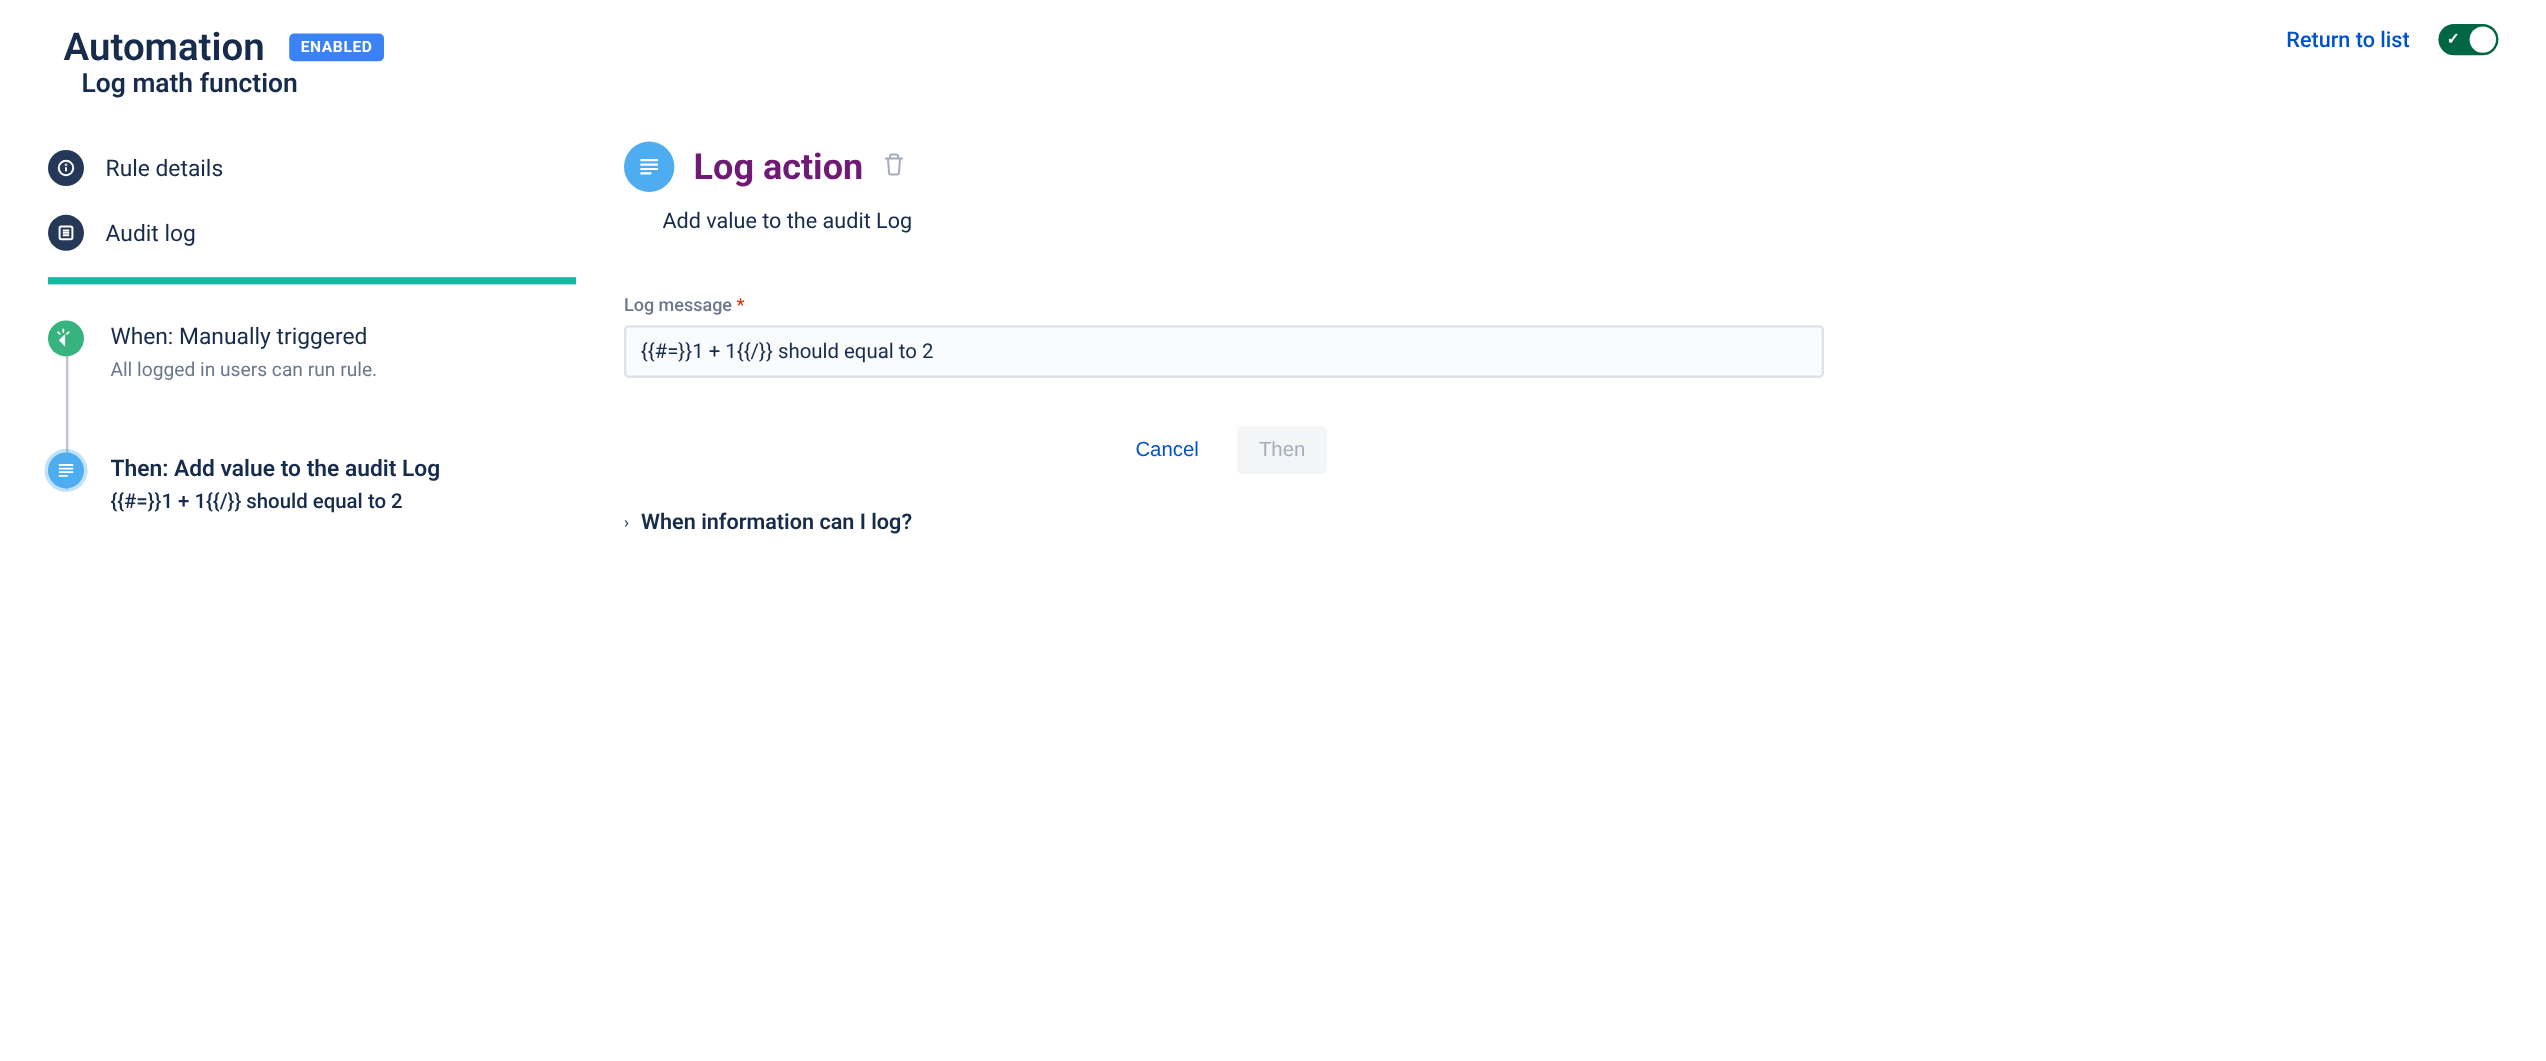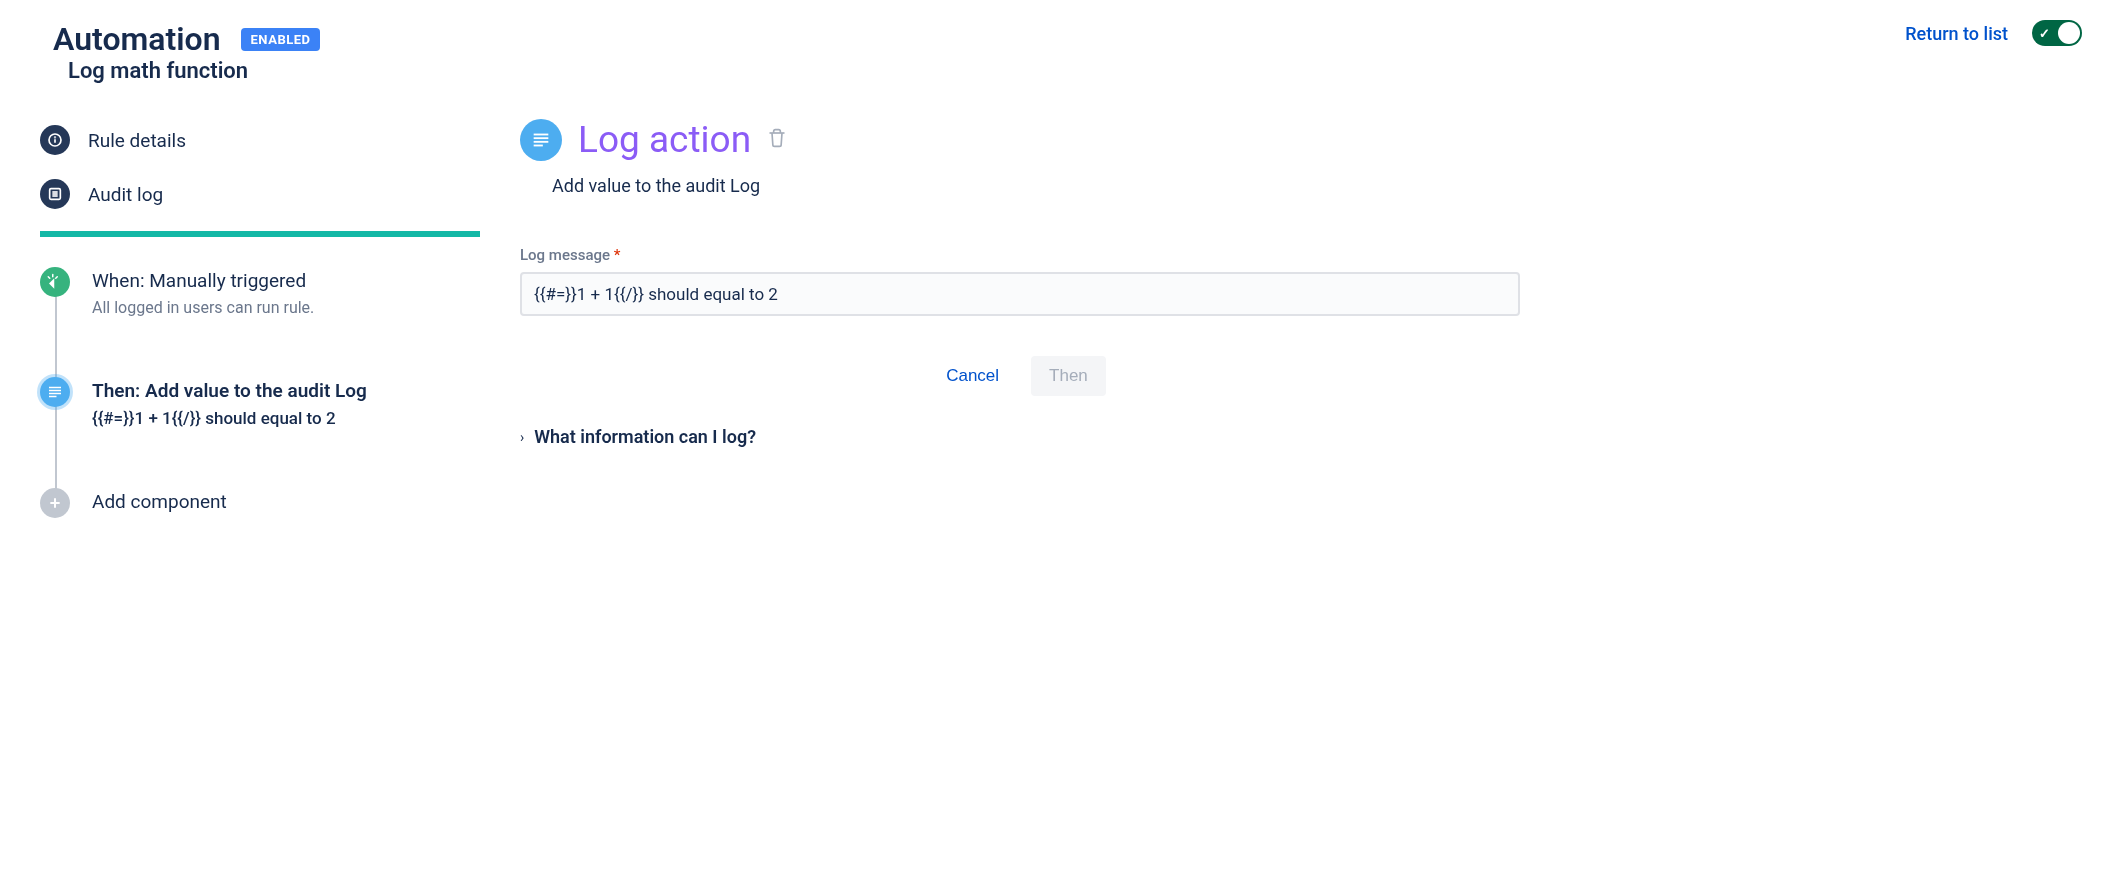--- a/index.html
+++ b/index.html
@@ -176,23 +176,23 @@
       width: 42px;
       height: 42px;
       border-radius: 50%;
       background: #4dadf0;
       display: flex;
       align-items: center;
       justify-content: center;
       color: #fff;
     }
     .main-title {
-      font-size: 37px;
-      font-weight: 400;
-      color: #8b5cf6;
+      font-size: 30px;
+      font-weight: 700;
+      color: #701a75;
     }
     .trash-icon {
       cursor: pointer;
       color: #a5adba;
     }
     .main-desc {
       margin-left: 32px;
       font-size: 18px;
       color: #172b4d;
       margin-bottom: 50px;
@@ -341,31 +341,20 @@
                 <line x1="4" y1="14" x2="20" y2="14"></line>
                 <line x1="4" y1="18" x2="14" y2="18"></line>
               </svg>
           </div>
           <div class="step-content">
             <div class="step-title"><strong><span>Then: </span><span>Add value to the audit Log</span></strong></div>
             <div class="step-sub-dark">{{#=}}1 + 1{{/}} should equal to 2</div>
           </div>
         </div>
 
-        <div class="step">
-          <div class="icon-circle icon-gray">
-            <svg width="16" height="16" viewBox="0 0 24 24" fill="none" stroke="currentColor" stroke-width="3">
-                <line x1="12" y1="5" x2="12" y2="19"></line>
-                <line x1="5" y1="12" x2="19" y2="12"></line>
-              </svg>
-          </div>
-          <div class="step-content">
-            <div class="step-title">Add component</div>
-          </div>
-        </div>
       </div>
     </div>
 
     <div class="main">
       <div class="main-header">
         <div class="main-icon">
           <svg width="22" height="22" viewBox="0 0 24 24" fill="none" stroke="currentColor" stroke-width="2">
               <line x1="4" y1="6" x2="20" y2="6"></line>
               <line x1="4" y1="10" x2="20" y2="10"></line>
               <line x1="4" y1="14" x2="20" y2="14"></line>
@@ -388,17 +377,17 @@
       </div>
       <input type="text" class="text-input" value="{{#=}}1 + 1{{/}} should equal to 2" style="">
 
       <div class="button-row">
         <button class="btn-cancel">Cancel</button>
         <button class="btn-save">Then</button>
       </div>
 
       <div class="expand-row">
         <span class="chevron">›</span>
-        <span class="expand-text">What information can I log?</span>
+        <span class="expand-text">When information can I log?</span>
       </div>
     </div>
   </div>
 </div>
 
 </body></html>

